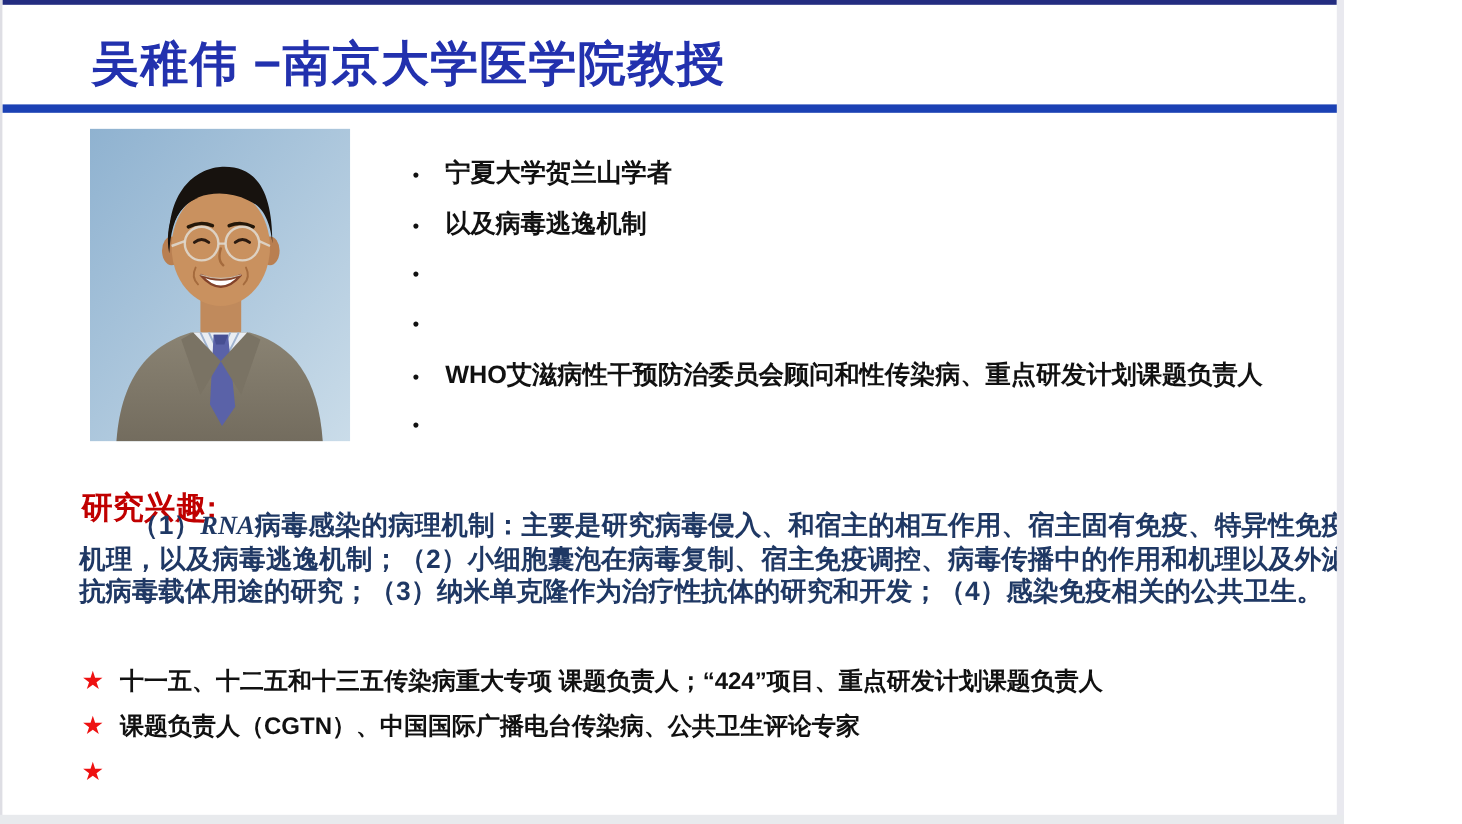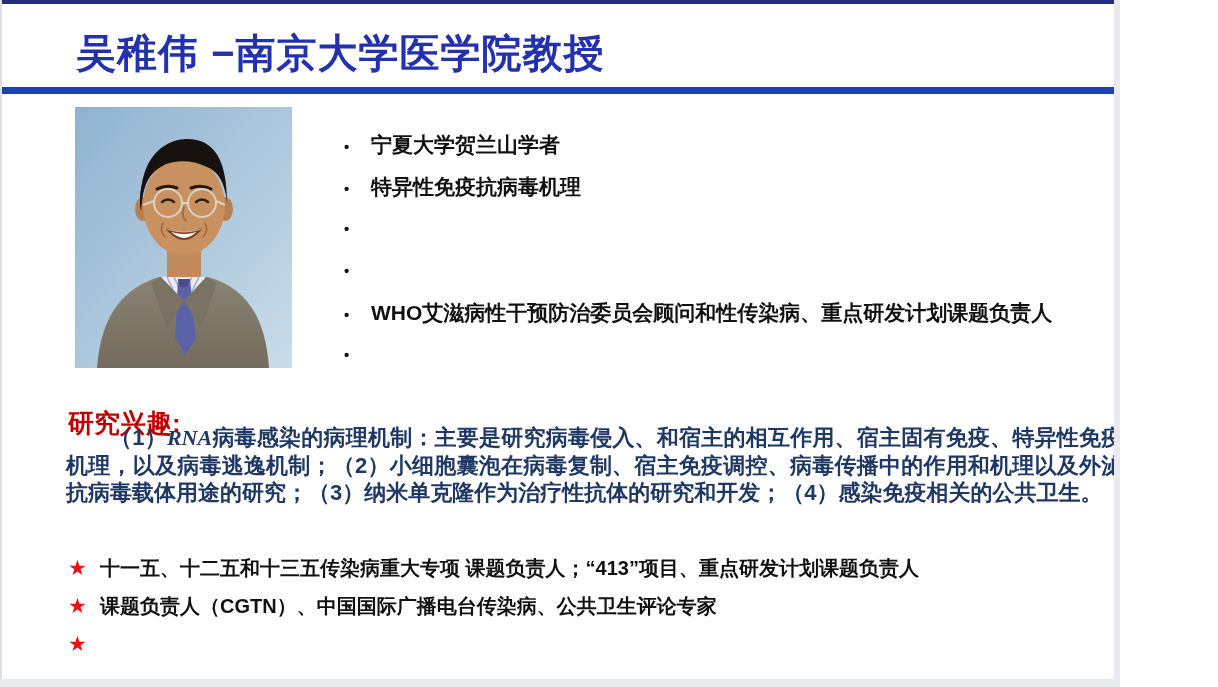--- a/index.html
+++ b/index.html
@@ -155,21 +155,21 @@
     </svg>
   </div>
 
   <ul class="creds">
       <li class="cred-item">
         <span class="dot">•</span>
         <span class="cred-text">宁夏大学贺兰山学者</span>
       </li>
       <li class="cred-item">
         <span class="dot">•</span>
-        <span class="cred-text">特异性免疫抗病毒机理</span>
+        <span class="cred-text">以及病毒逃逸机制</span>
       </li>
       <li class="cred-item">
         <span class="dot">•</span>
       </li>
       <li class="cred-item">
         <span class="dot">•</span>
       </li>
       <li class="cred-item">
         <span class="dot">•</span>
         <span class="cred-text">WHO艾滋病性干预防治委员会顾问和性传染病、重点研发计划课题负责人</span>
@@ -179,21 +179,21 @@
       </li>
     </ul>
 
   <h2 class="research-heading">研究兴趣:</h2>
 
   <p class="research-paragraph"><span class="seg">（1）</span><span class="latin-italic">RNA</span><span class="seg">病毒感染的病理机制：主要是研究病毒侵入、和宿主的相互作用、宿主固有免疫、特异性免疫抗病毒机理，以及病毒逃逸机制；（2）小细胞囊泡在病毒复制、宿主免疫调控、病毒传播中的作用和机理以及外泌体作为抗病毒载体用途的研究；（3）纳米单克隆作为治疗性抗体的研究和开发；（4）感染免疫相关的公共卫生。</span></p>
 
   <ul class="stars">
       <li class="star-item">
         <span class="star">★</span>
-        <span class="star-text">十一五、十二五和十三五传染病重大专项  课题负责人；“413”项目、重点研发计划课题负责人</span>
+        <span class="star-text">十一五、十二五和十三五传染病重大专项  课题负责人；“424”项目、重点研发计划课题负责人</span>
       </li>
       <li class="star-item">
         <span class="star">★</span>
         <span class="star-text">课题负责人（CGTN）、中国国际广播电台传染病、公共卫生评论专家</span>
       </li>
       <li class="star-item">
         <span class="star">★</span>
       </li>
     </ul>
 

